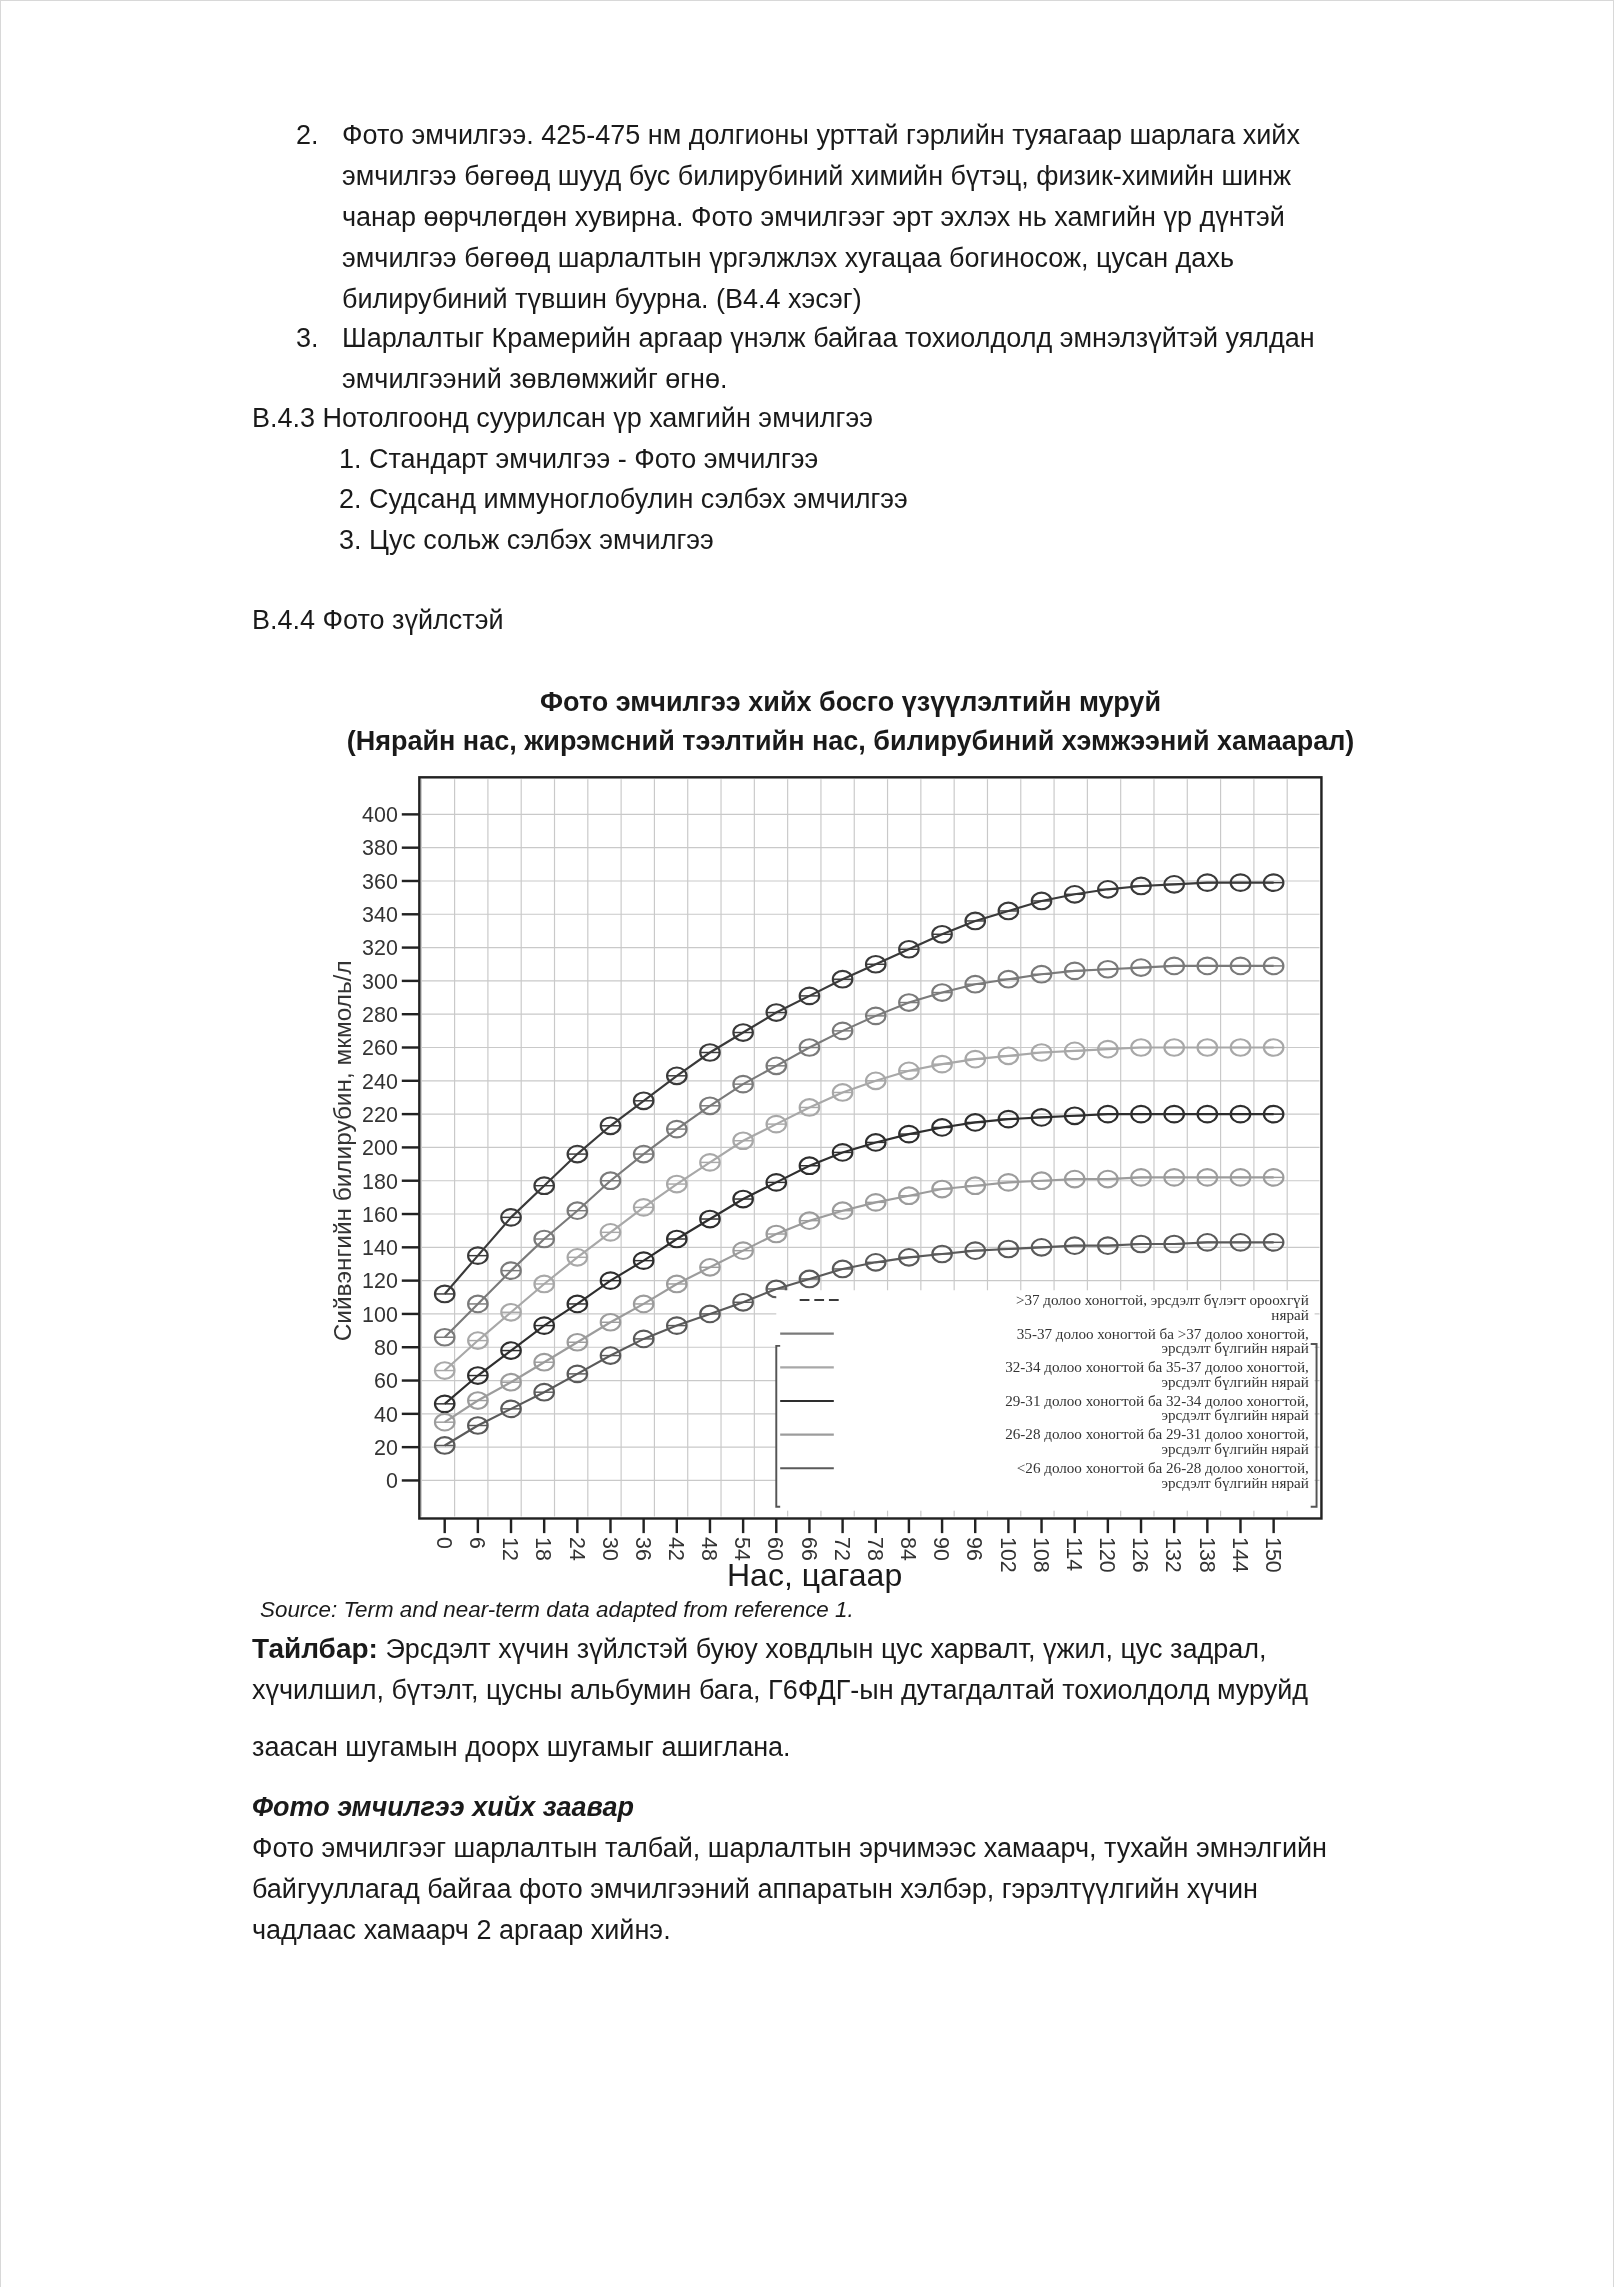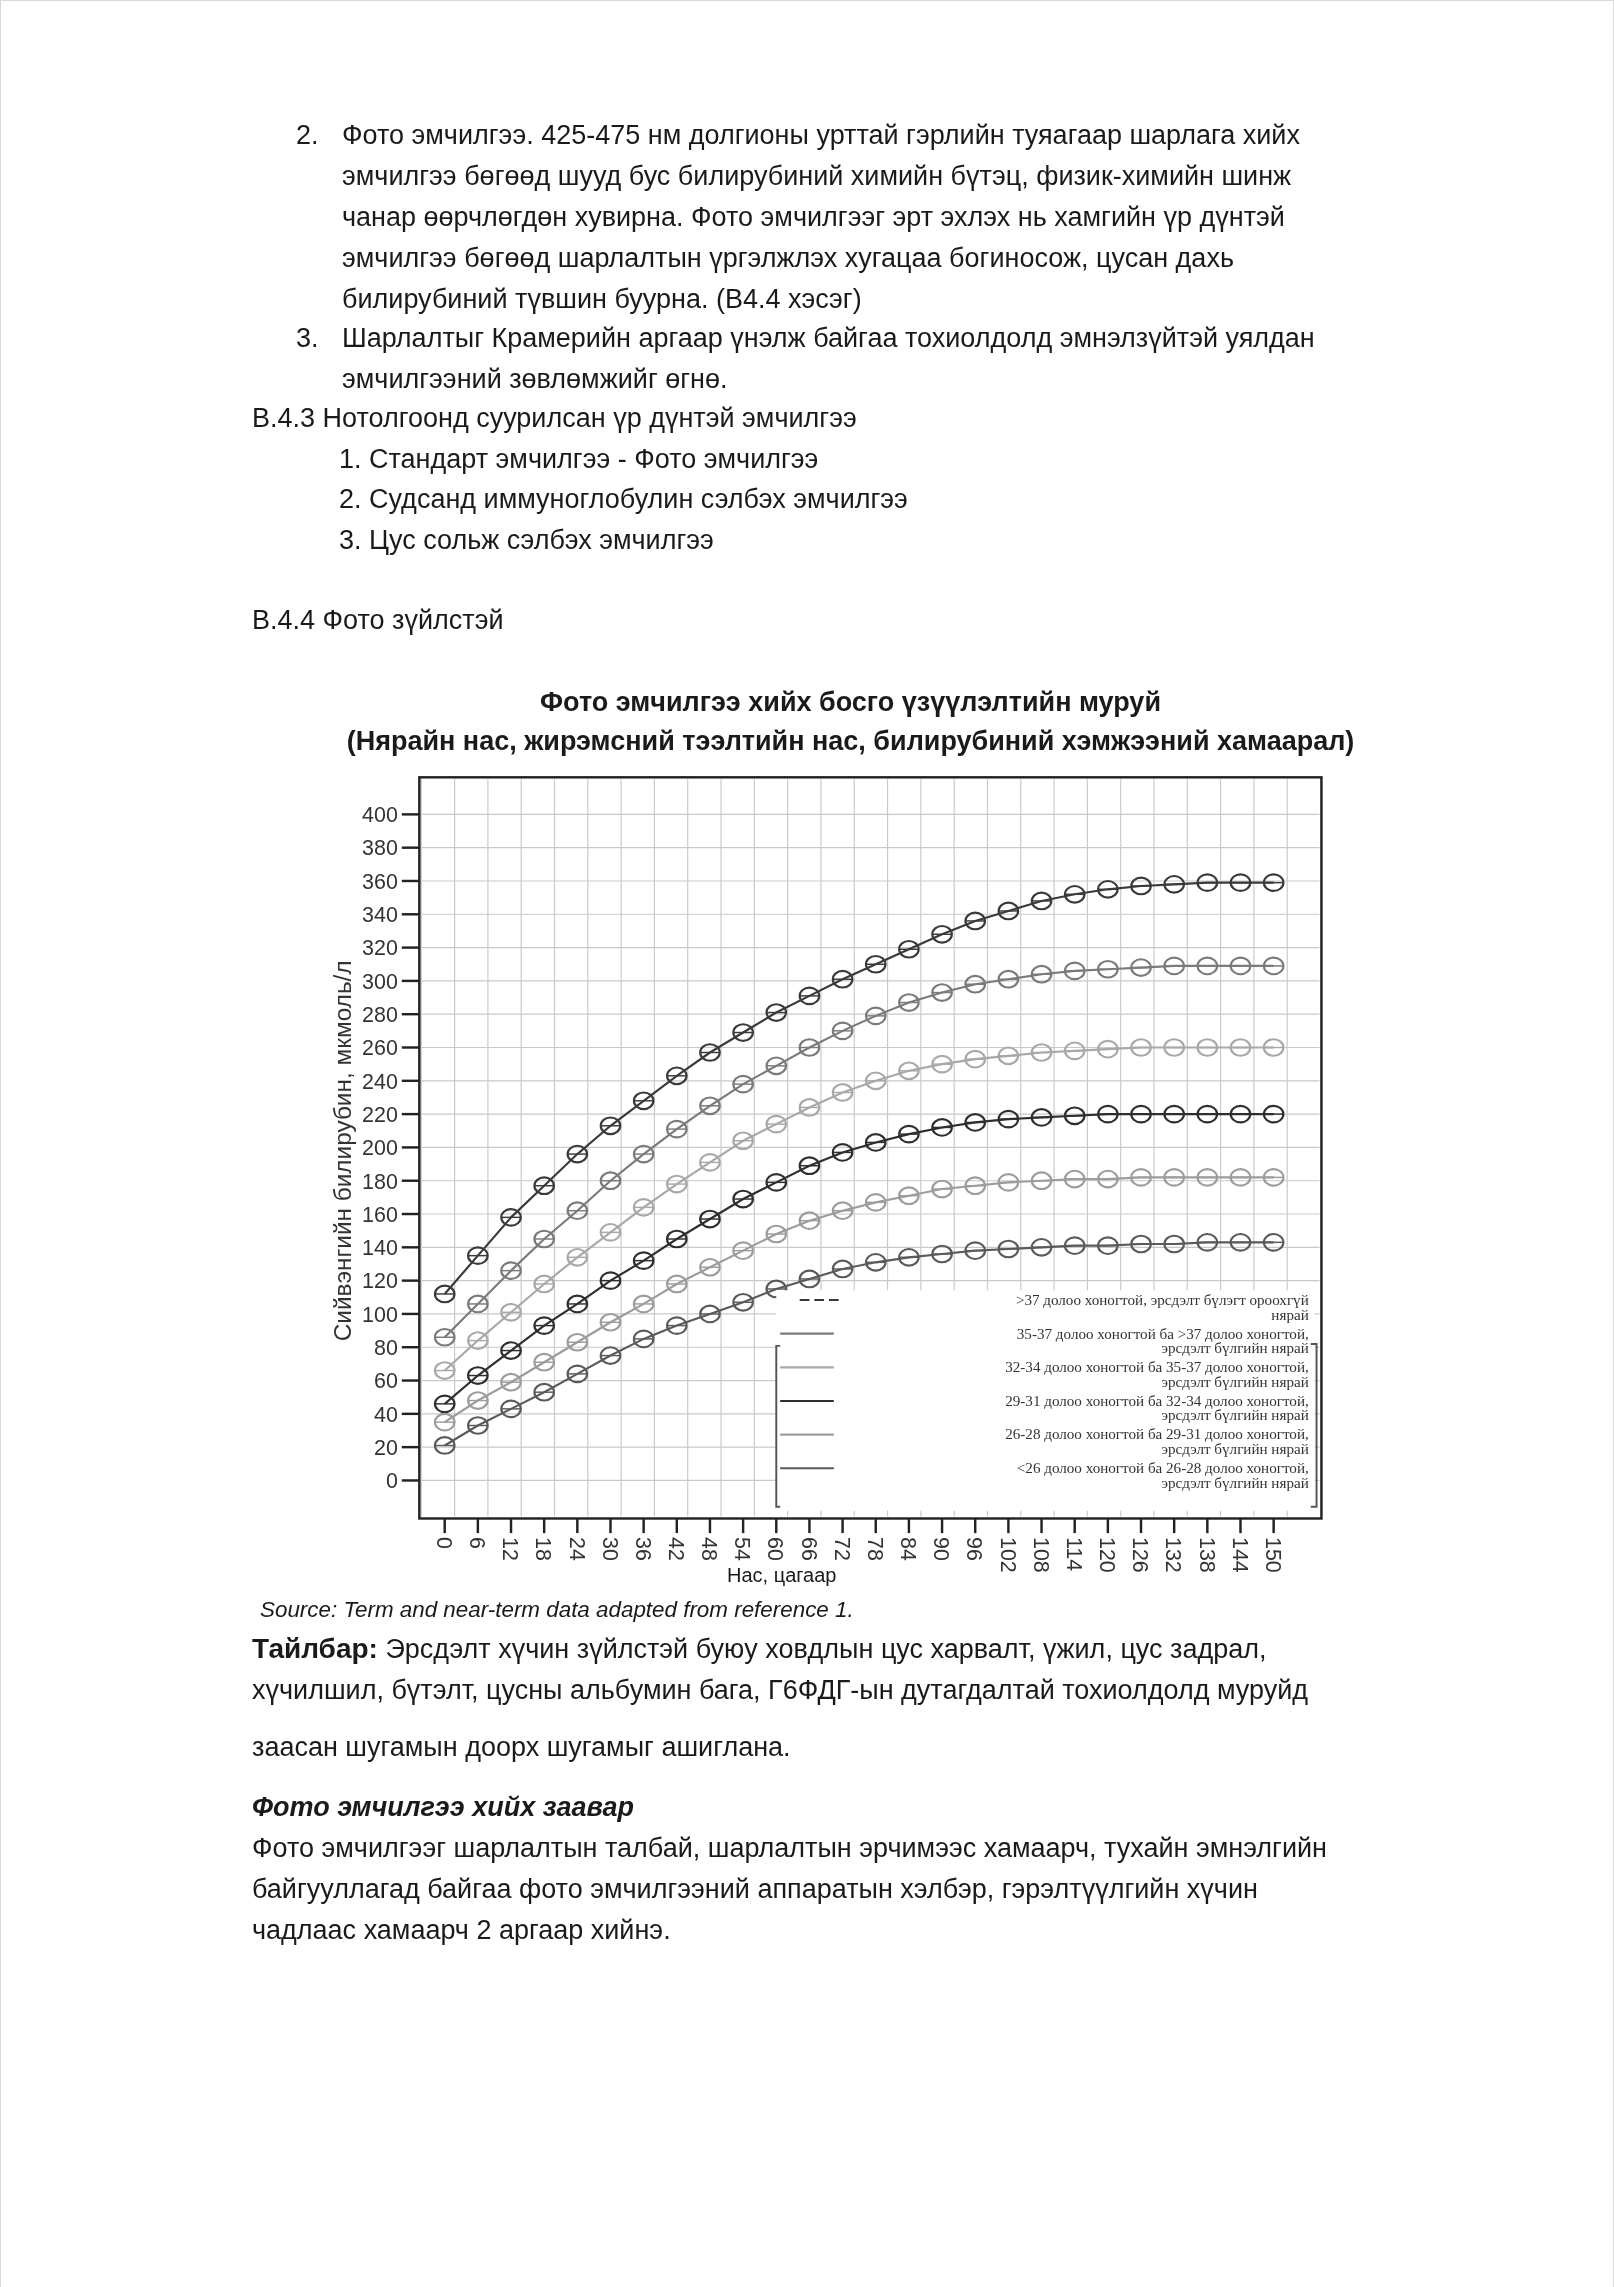--- a/index.html
+++ b/index.html
@@ -25,21 +25,21 @@
   <div class="txt justify" style="left:342px; top:156px; width:1117px;">эмчилгээ бөгөөд шууд бус билирубиний химийн бүтэц, физик-химийн шинж</div>
   <div class="txt justify" style="left:342px; top:197px; width:1117px;">чанар өөрчлөгдөн хувирна. Фото эмчилгээг эрт эхлэх нь хамгийн үр дүнтэй</div>
   <div class="txt justify" style="left:342px; top:238px; width:1117px;">эмчилгээ бөгөөд шарлалтын үргэлжлэх хугацаа богиносож, цусан дахь</div>
   <div class="txt" style="left:342px; top:279px;">билирубиний түвшин буурна. (В4.4 хэсэг)</div>
 
   <div class="num" style="left:296px; top:318px;">3.</div>
   <div class="txt" style="left:342px; top:318px; width:1117px;">Шарлалтыг Крамерийн аргаар үнэлж байгаа тохиолдолд эмнэлзүйтэй уялдан</div>
   <div class="txt" style="left:342px; top:359px;">эмчилгээний зөвлөмжийг өгнө.</div>
 </div>
 
-<div class="txt" style="left:252px; top:398px;">В.4.3 Нотолгоонд суурилсан үр дүнтэй эмчилгээ</div>
+<div class="txt" style="left:252px; top:398px;">В.4.3 Нотолгоонд суурилсан үр хамгийн эмчилгээ</div>
 <div class="txt" style="left:339px; top:439px;">1. Стандарт эмчилгээ - Фото эмчилгээ</div>
 <div class="txt" style="left:339px; top:479px;">2. Судсанд иммуноглобулин сэлбэх эмчилгээ</div>
 <div class="txt" style="left:339px; top:520px;">3. Цус сольж сэлбэх эмчилгээ</div>
 
 <div class="txt" style="left:252px; top:600px;">В.4.4 Фото зүйлстэй</div>
 
 <div class="chart-title" style="top:683px;">Фото эмчилгээ хийх босго үзүүлэлтийн муруй</div>
 <div class="chart-title" style="top:722px;">(Нярайн нас, жирэмсний тээлтийн нас, билирубиний хэмжээний хамаарал)</div>
 
 <svg id="chart" style="position:absolute; left:0; top:0;" width="1614" height="1619" xmlns="http://www.w3.org/2000/svg" viewBox="0 0 1655 1660">
@@ -555,21 +555,21 @@
       </g>
       <g>
         <line x1="800" y1="1505.5" x2="855" y2="1505.5" stroke="#5a5a5a" stroke-width="2.2" stroke-dasharray="none"></line>
         <text x="1342" y="1510.5" text-anchor="end" font-size="15.5" fill="#333" class="legend-text">&lt;26 долоо хоногтой ба 26-28 долоо хоногтой,</text>
         <text x="1342" y="1525.5" text-anchor="end" font-size="15.5" fill="#333" class="legend-text">эрсдэлт бүлгийн нярай</text>
       </g>
     </g>
   <text id="ylabel" transform="translate(360,1180) rotate(-90)" x="0" y="0" text-anchor="middle" font-size="25" fill="#333">Сийвэнгийн билирубин, мкмоль/л</text>
 </svg>
 
-<div class="txt" style="left:727px; top:1555px; font-size:20px;">Нас, цагаар</div>
+<div class="txt" style="left:727px; top:1555px; font-size:32px;">Нас, цагаар</div>
 <div class="txt" style="left:0; top:0;"></div>
 
 <div class="txt italic" style="left:260px; top:1592px; font-size:22.4px; line-height:35px;">Source: Term and near-term data adapted from reference 1.</div>
 
 <div class="txt justify" style="left:252px; top:1629px; width:1207px;">
   <span class="bold" style="font-size:28px;">Тайлбар:</span><span> Эрсдэлт хүчин зүйлстэй буюу ховдлын цус харвалт, үжил, цус задрал,</span>
 </div>
 <div class="txt justify" style="left:252px; top:1670px; width:1207px;">хүчилшил, бүтэлт, цусны альбумин бага, Г6ФДГ-ын дутагдалтай тохиолдолд муруйд</div>
 <div class="txt" style="left:252px; top:1711px;margin-top:16px;">заасан шугамын доорх шугамыг ашиглана.</div>
 

